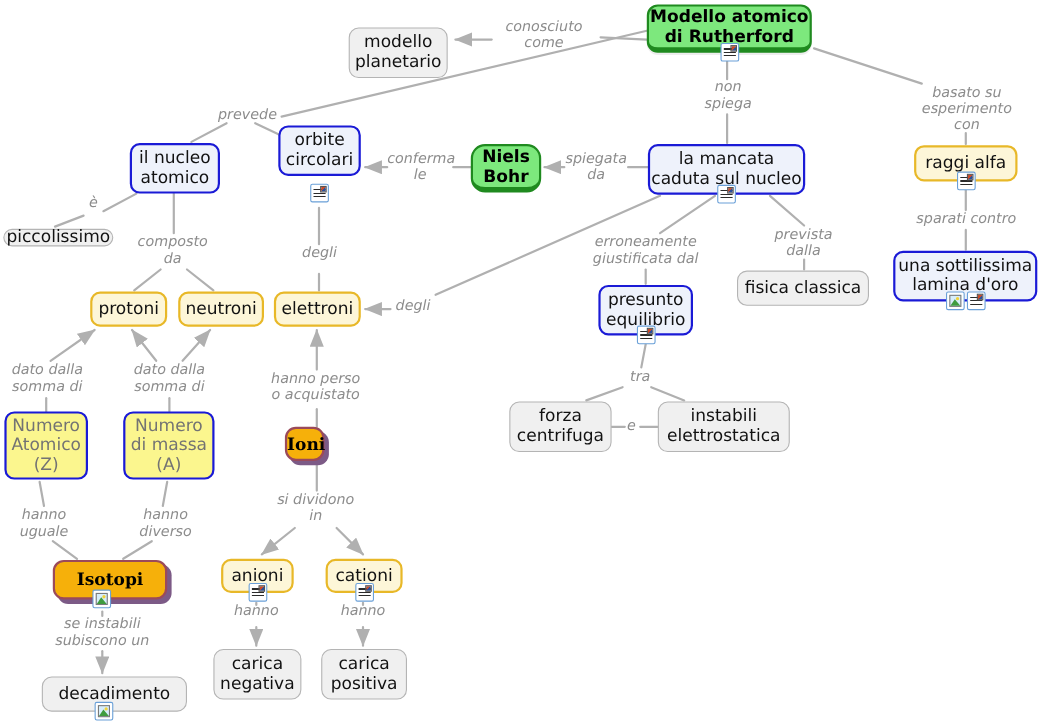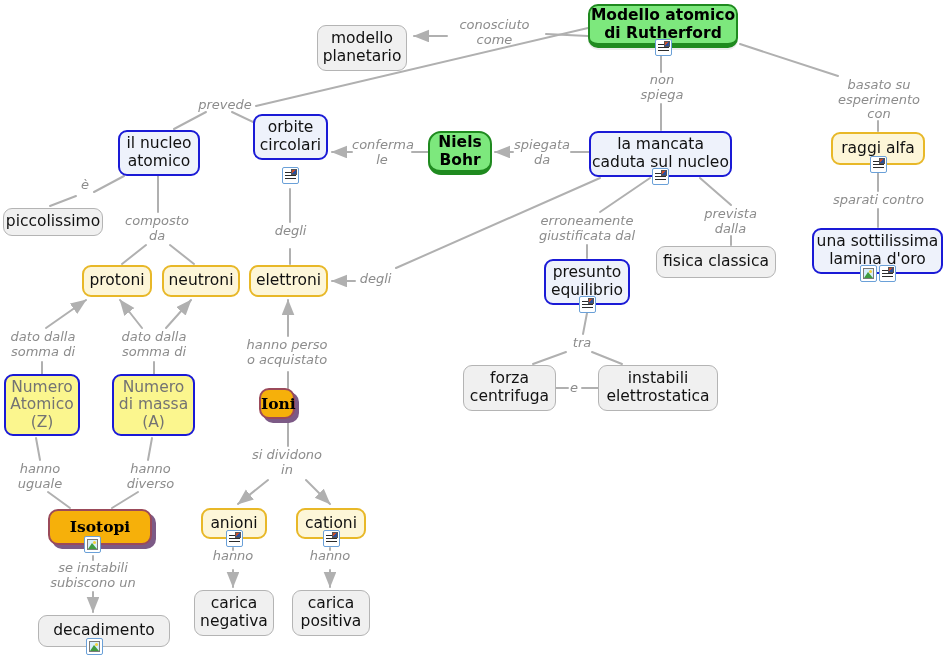--- a/index.html
+++ b/index.html
@@ -260,30 +260,30 @@
 Bohr</span></div>
       <div class="node n-blue" style="left: 589px; top: 131px; width: 143px; height: 46px;"><span class="txt">la mancata
 caduta sul nucleo</span></div>
       <div class="icons" style="left: 652px; top: 168px;">
         <span class="ic ic-doc"></span>
       </div>
       <div class="node n-yellow" style="left: 831px; top: 132px; width: 94px; height: 33px;"><span class="txt">raggi alfa</span></div>
       <div class="icons" style="left: 869.5px; top: 156px;">
         <span class="ic ic-doc"></span>
       </div>
-      <div class="node n-grey" style="left: 3px; top: 208px; width: 100px; height: 28px;"><span class="txt">piccolissimo</span></div>
+      <div class="node n-grey" style="left: 3px; top: 208px; width: 100px; height: 16px;"><span class="txt">piccolissimo</span></div>
       <div class="node n-blue" style="left: 812px; top: 228px; width: 131px; height: 46px;"><span class="txt">una sottilissima
 lamina d'oro</span></div>
       <div class="icons" style="left: 859.5px; top: 265px;">
         <span class="ic ic-img">
           <span class="sun"></span>
         </span>
         <span class="ic ic-doc"></span>
       </div>
-      <div class="node n-grey" style="left: 656px; top: 246px; width: 120px; height: 32px;"><span class="txt">fisica classica</span></div>
+      <div class="node n-grey" style="left: 670px; top: 246px; width: 120px; height: 32px;"><span class="txt">fisica classica</span></div>
       <div class="node n-blue" style="left: 544px; top: 259px; width: 86px; height: 46px;"><span class="txt">presunto
 equilibrio</span></div>
       <div class="icons" style="left: 578.5px; top: 296px;">
         <span class="ic ic-doc"></span>
       </div>
       <div class="node n-yellow" style="left: 82px; top: 265px; width: 70px; height: 32px;"><span class="txt">protoni</span></div>
       <div class="node n-yellow" style="left: 162px; top: 265px; width: 78px; height: 32px;"><span class="txt">neutroni</span></div>
       <div class="node n-yellow" style="left: 249px; top: 265px; width: 79px; height: 32px;"><span class="txt">elettroni</span></div>
       <div class="node n-grey" style="left: 463px; top: 365px; width: 93px; height: 46px;"><span class="txt">forza
 centrifuga</span></div>

